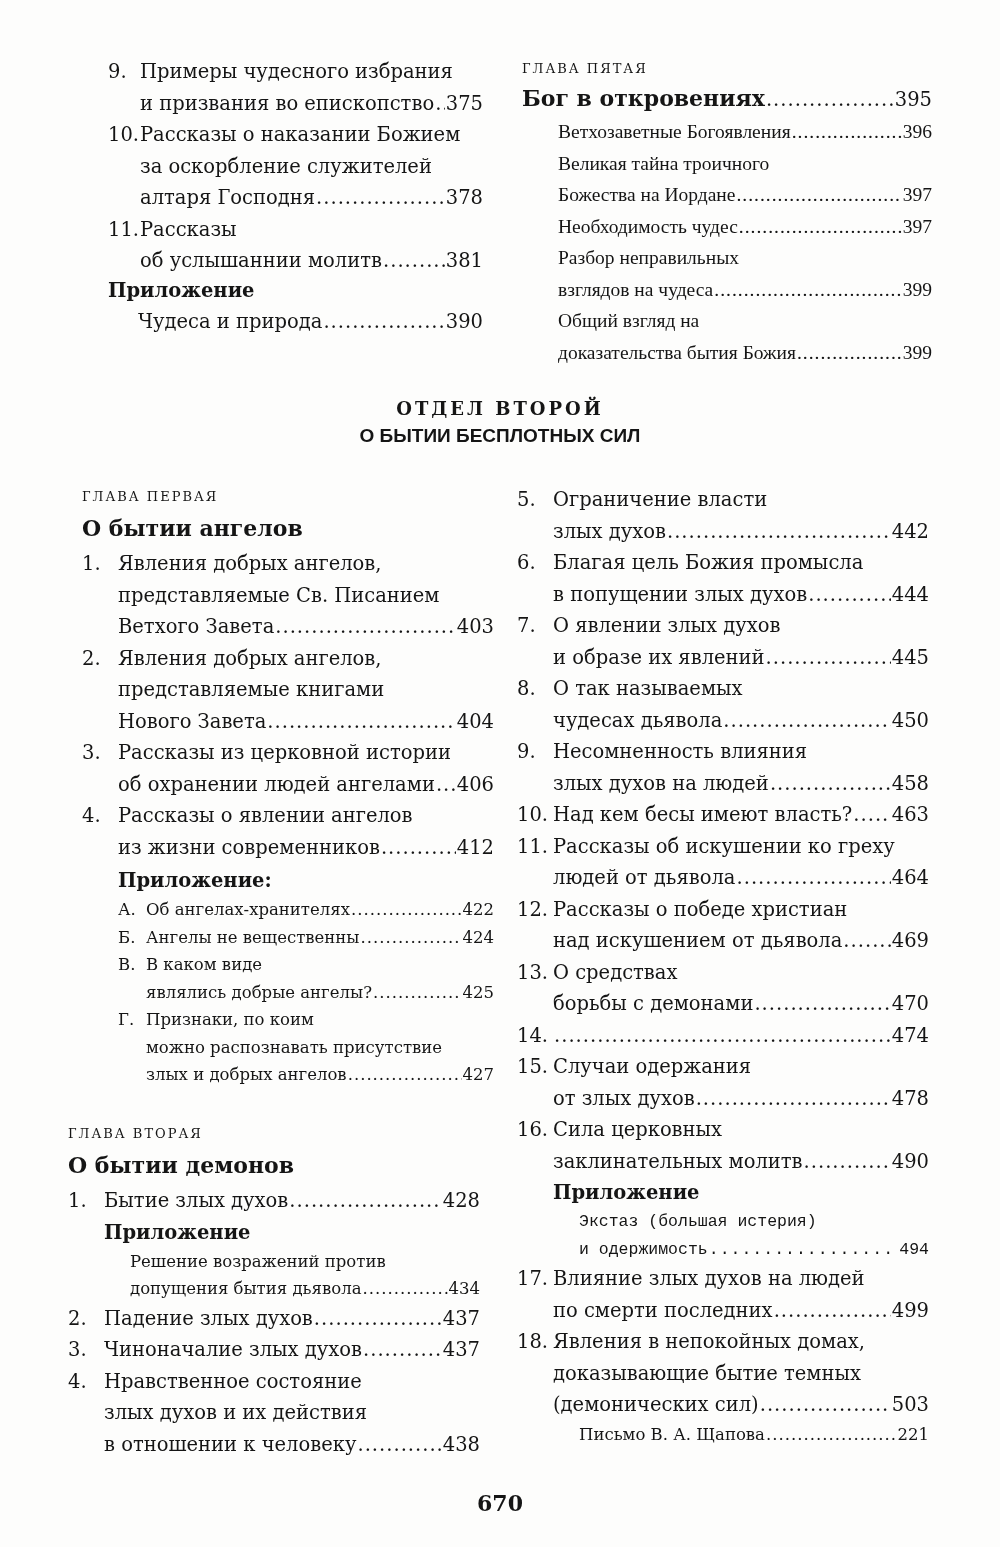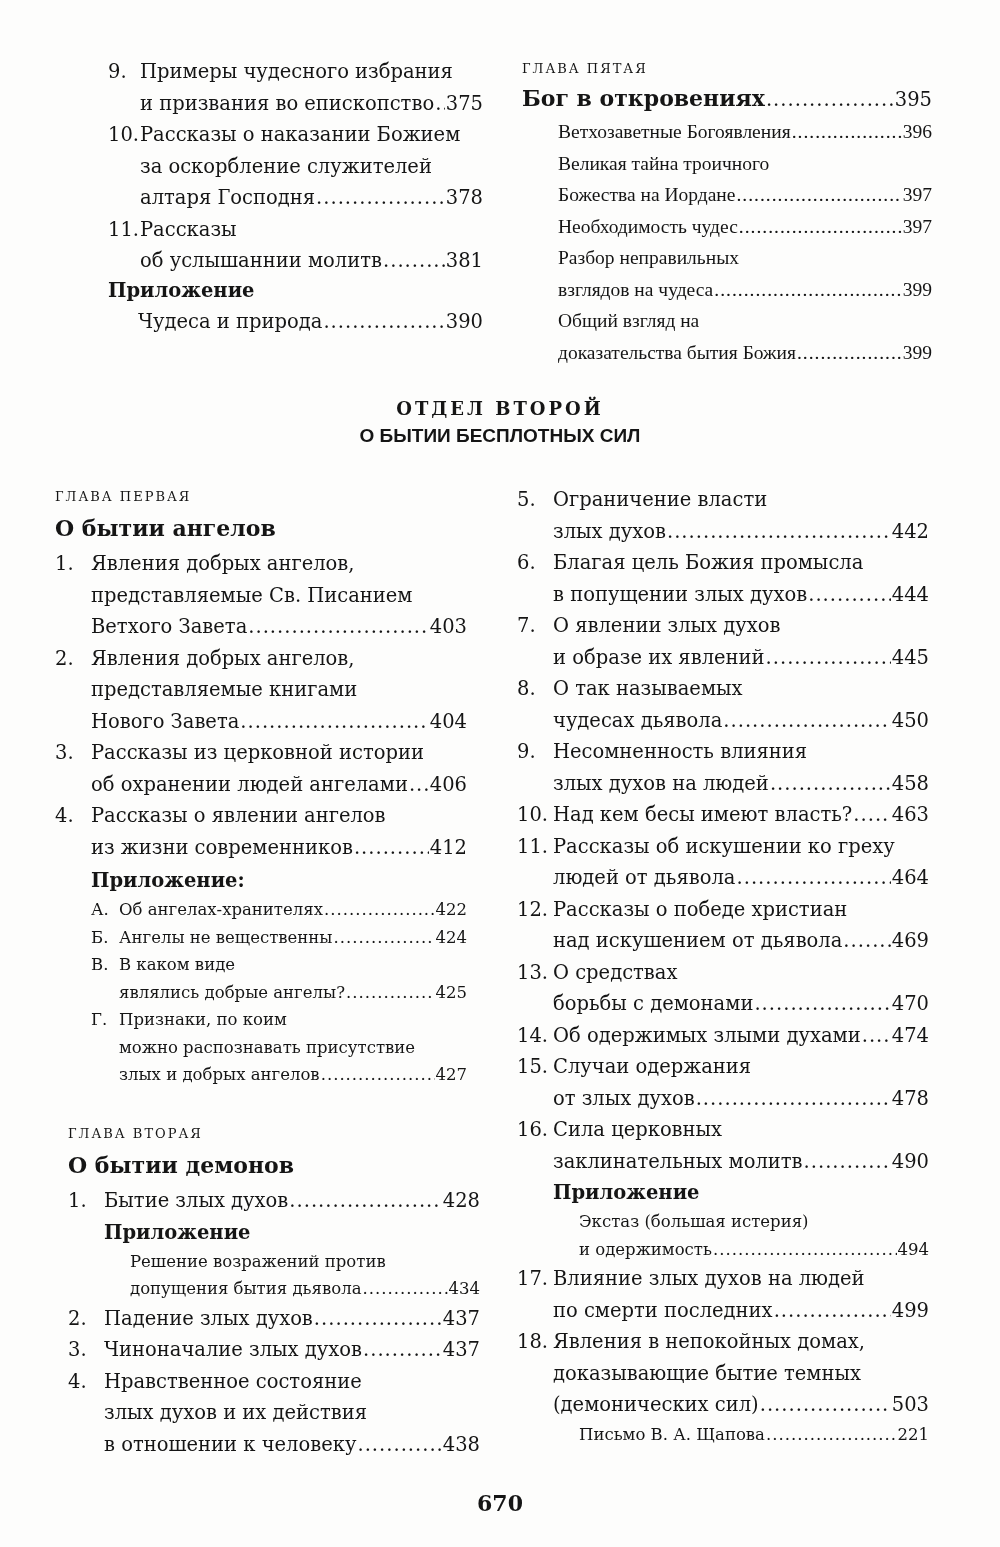--- a/index.html
+++ b/index.html
@@ -145,21 +145,21 @@
           </div>
         </div>
       </div>
   </div>
 
   <div class="section-head" style="top:398px;">
     <div class="section-kicker">ОТДЕЛ ВТОРОЙ</div>
     <div class="section-title" style="margin-top:6px;">О БЫТИИ БЕСПЛОТНЫХ СИЛ</div>
   </div>
 
-  <div class="col" style="left:55px; top:484px; width:412px;">
+  <div class="col" style="left:82px; top:484px; width:412px;">
     <div class="chapter-kicker">ГЛАВА ПЕРВАЯ</div>
     <div class="chapter-title" style="line-height:36px;">О бытии ангелов</div>
     <div id="c1-entries" style="margin-top:2px;">
         <div class="entry">
           <span class="num" style="width: 36px;">1.</span>
           <div class="body">
             <span class="line">Явления добрых ангелов,</span>
             <span class="line">представляемые Св. Писанием</span>
             <div class="last">
               <span class="t">Ветхого Завета</span>
@@ -412,21 +412,20 @@
               <span class="t">борьбы с демонами</span>
               <span class="dots"></span>
               <span class="pg">470</span>
             </div>
           </div>
         </div>
         <div class="entry">
           <span class="num" style="width: 36px;">14.</span>
           <div class="body">
             <div class="last">
-              <span class="t">Об одержимых злыми духами</span>
               <span class="dots"></span>
               <span class="pg">474</span>
             </div>
           </div>
         </div>
         <div class="entry">
           <span class="num" style="width: 36px;">15.</span>
           <div class="body">
             <span class="line">Случаи одержания</span>
             <div class="last">
@@ -442,21 +441,21 @@
             <span class="line">Сила церковных</span>
             <div class="last">
               <span class="t">заклинательных молитв</span>
               <span class="dots"></span>
               <span class="pg">490</span>
             </div>
           </div>
         </div>
       </div>
     <div class="appendix" style="margin-left:36px;">Приложение</div>
-    <div id="c2r-app" class="small" style="padding-left:62px;">
+    <div id="c2r-app" class="small" style="padding-left:62px;font-family:Liberation Mono, monospace;">
         <div class="entry">
           <div class="body">
             <span class="line">Экстаз (большая истерия)</span>
             <div class="last">
               <span class="t">и одержимость</span>
               <span class="dots"></span>
               <span class="pg">494</span>
             </div>
           </div>
         </div>

